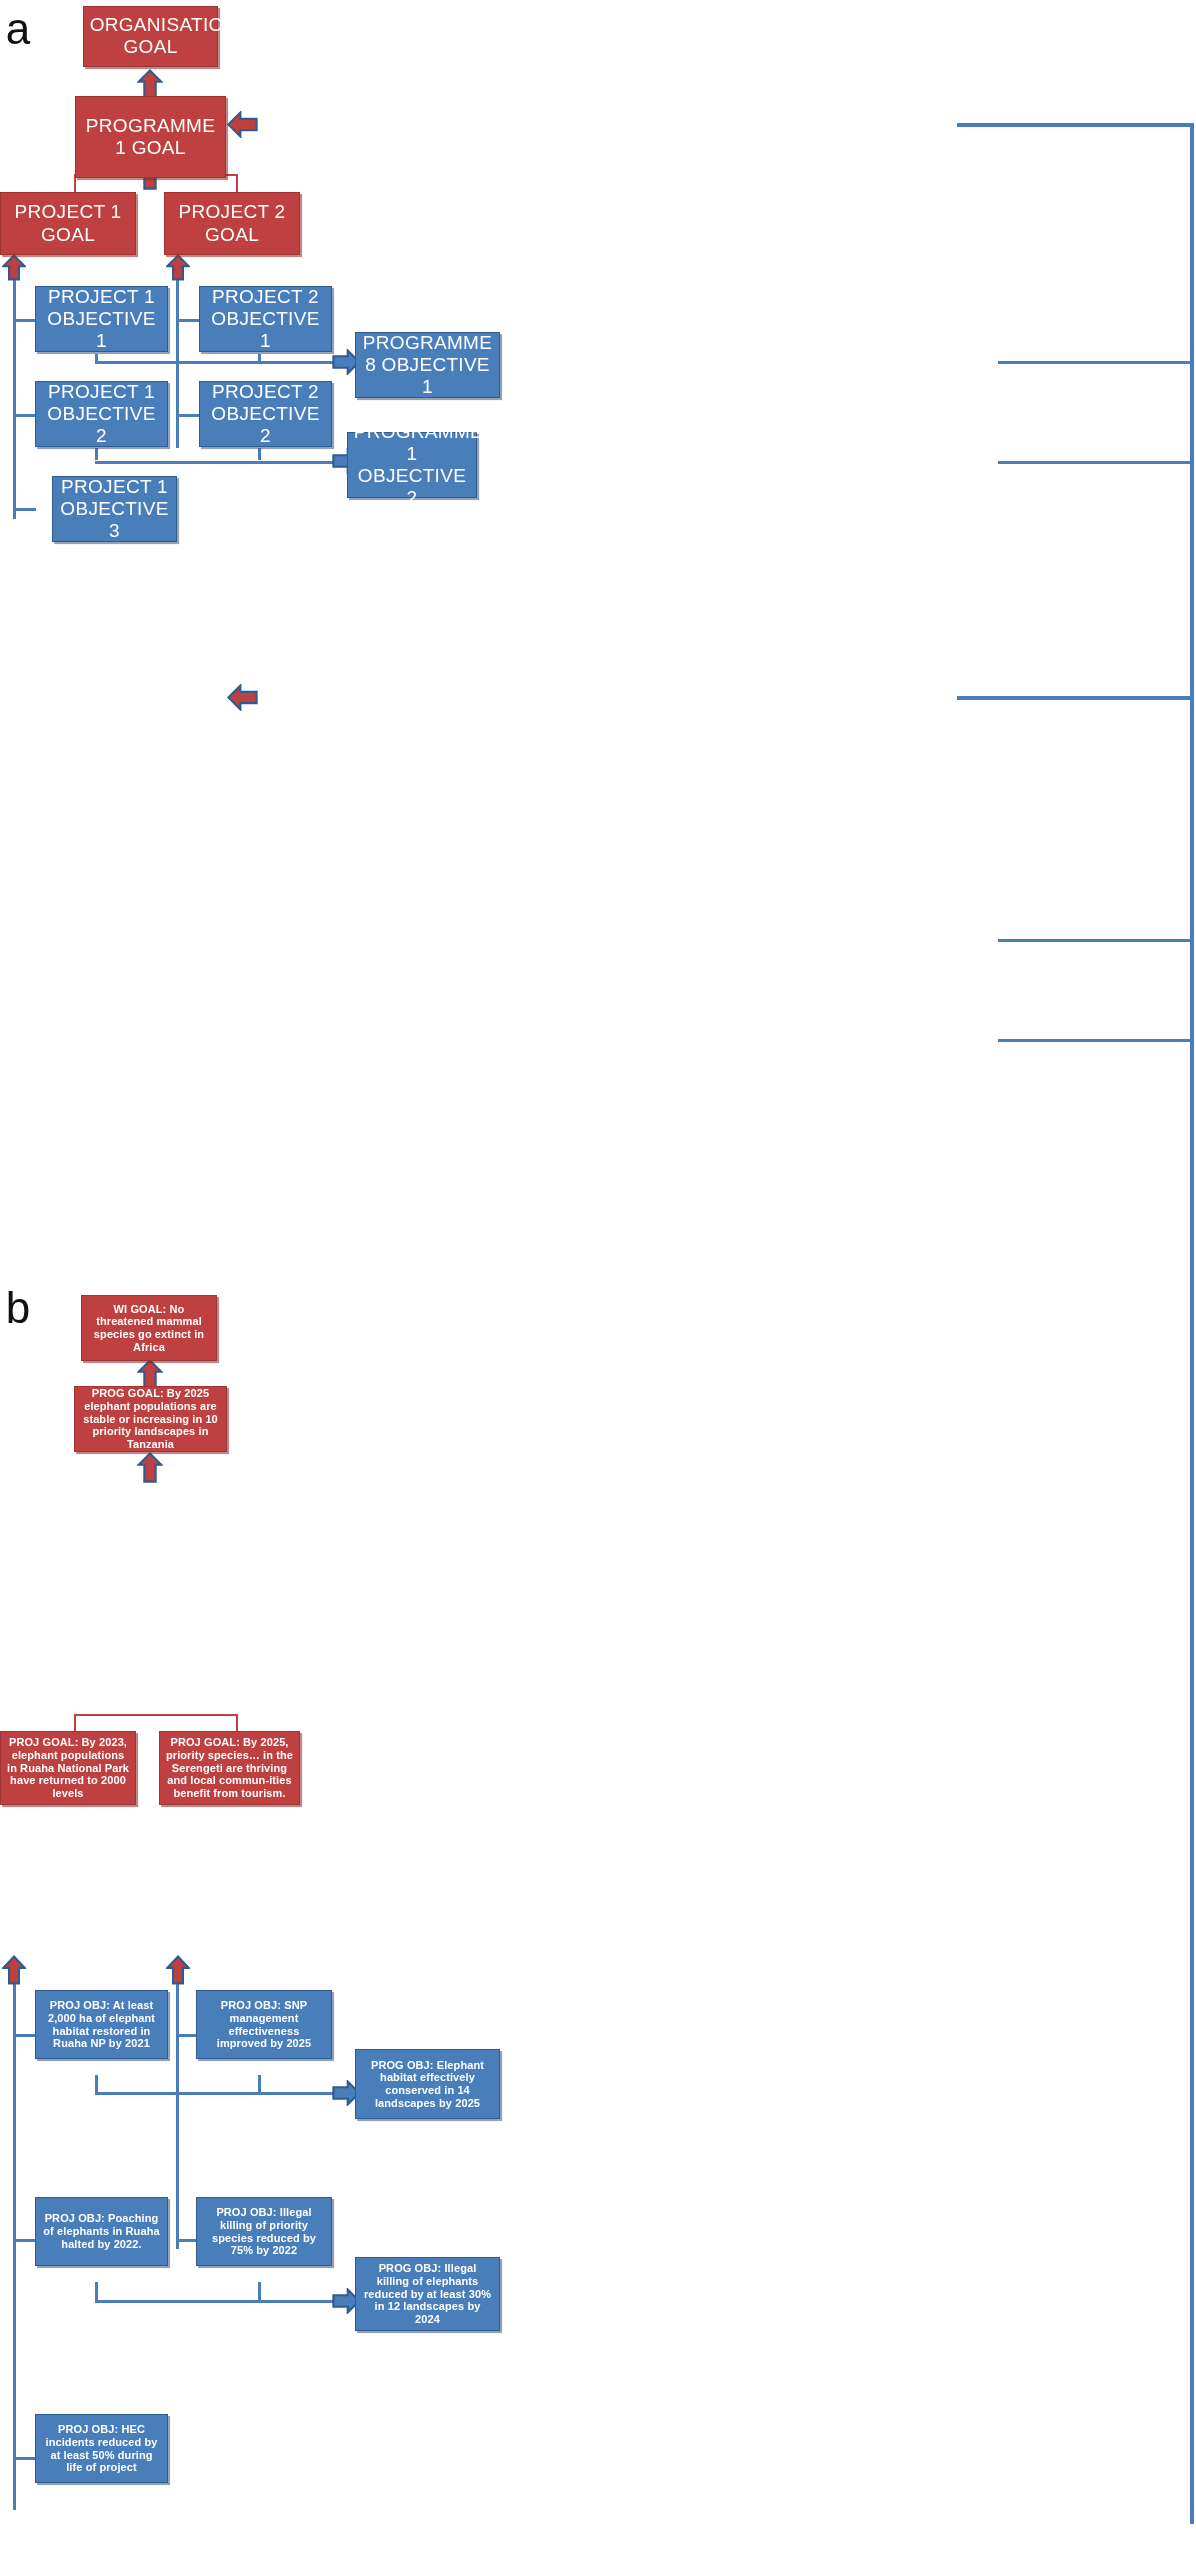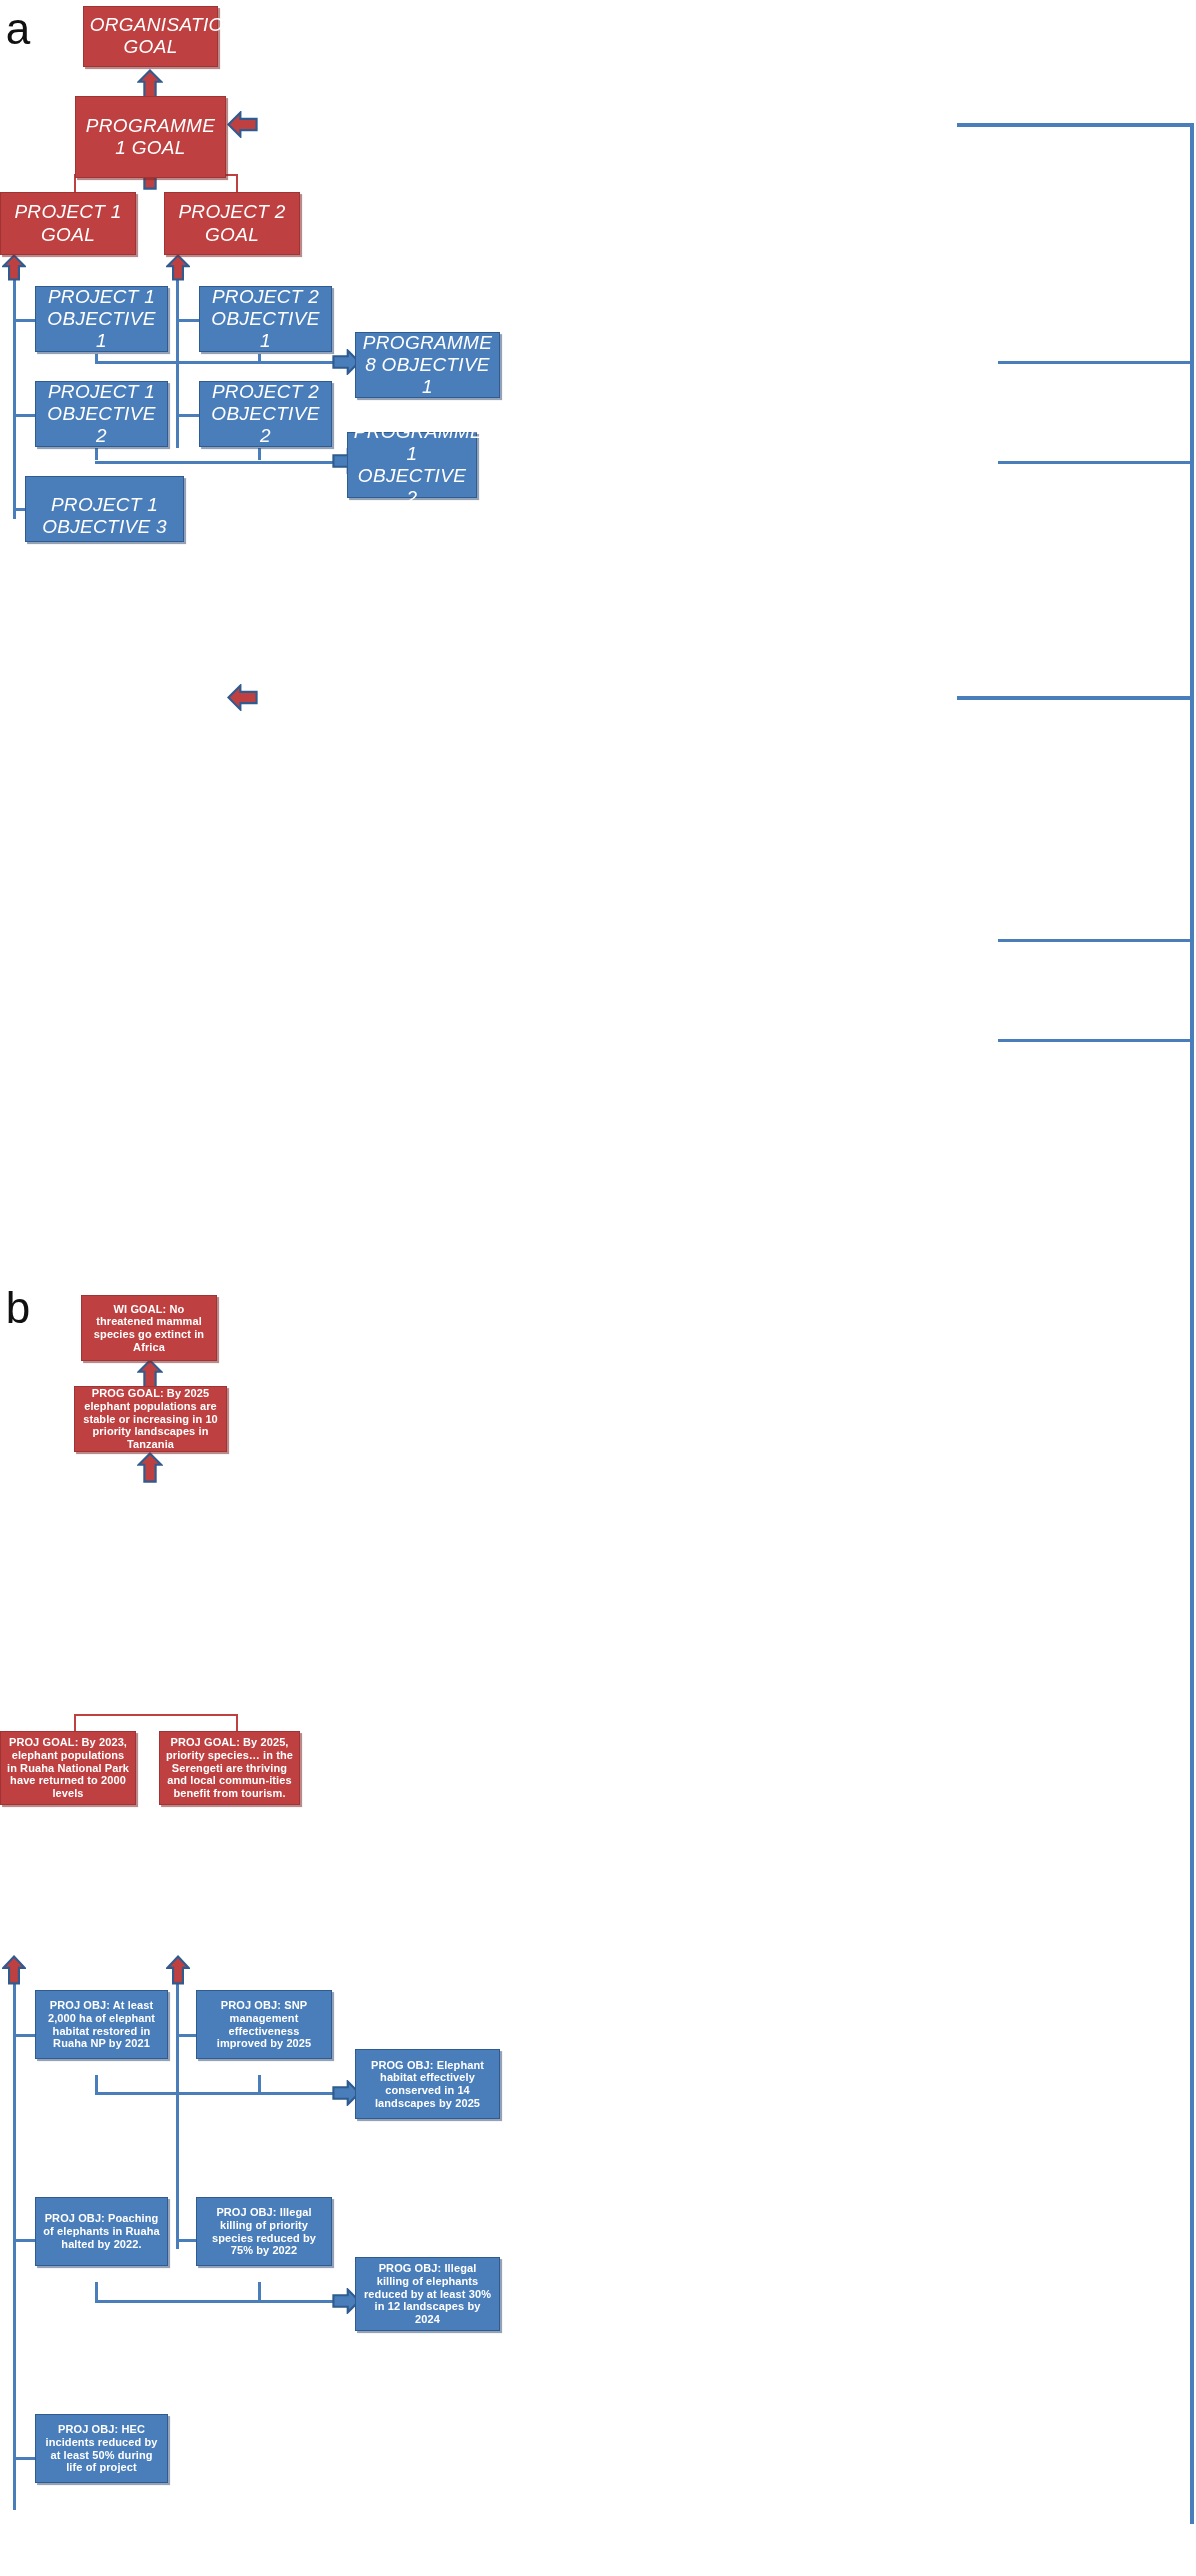--- a/index.html
+++ b/index.html
@@ -19,21 +19,21 @@
   }
   .box span{display:block;width:100%;}
   .red{
     background:#bf4040;border:1.4px solid #9e3434;
     box-shadow:2.1px 2.1px 0 0 rgba(130,40,40,.55);
   }
   .blue{
     background:#4a7ebb;border:1.4px solid #2f5b8f;
     box-shadow:2.1px 2.1px 0 0 rgba(40,70,110,.5);
   }
-  .cap{font-size:19px;letter-spacing:0.3px;font-style:italic;}
+  .cap{font-size:19px;letter-spacing:0.3px;}
   .bsm{font-size:11px;font-weight:bold;letter-spacing:0.1px;}
 
   
   .ln{position:absolute;background:#4a7ebb;}
   .ln-red{position:absolute;background:#bf4040;}
 
   
   .barrow{position:absolute;}
   .barrow svg{display:block;}
 </style>
@@ -130,21 +130,21 @@
     <span>PROJECT 2 OBJECTIVE 1</span>
   </div>
 
   <div class="box blue cap" style="left:35px;top:381px;width:133px;height:66px;">
     <span>PROJECT 1 OBJECTIVE 2</span>
   </div>
   <div class="box blue cap" style="left:199px;top:381px;width:133px;height:66px;">
     <span>PROJECT 2 OBJECTIVE 2</span>
   </div>
 
-  <div class="box blue cap" style="left:25px;top:476px;width:159px;height:66px;align-items:flex-end;">
+  <div class="box blue cap" style="left:52px;top:476px;width:125px;height:66px;">
     <span>PROJECT 1 OBJECTIVE 3</span>
   </div>
 
   <div class="box blue cap" style="left:355px;top:332px;width:145px;height:66px;">
     <span>PROGRAMME 8 OBJECTIVE 1</span>
   </div>
   <div class="box blue cap" style="left:347px;top:432px;width:130px;height:66px;">
     <span>PROGRAMME 1 OBJECTIVE 2</span>
   </div>
 

